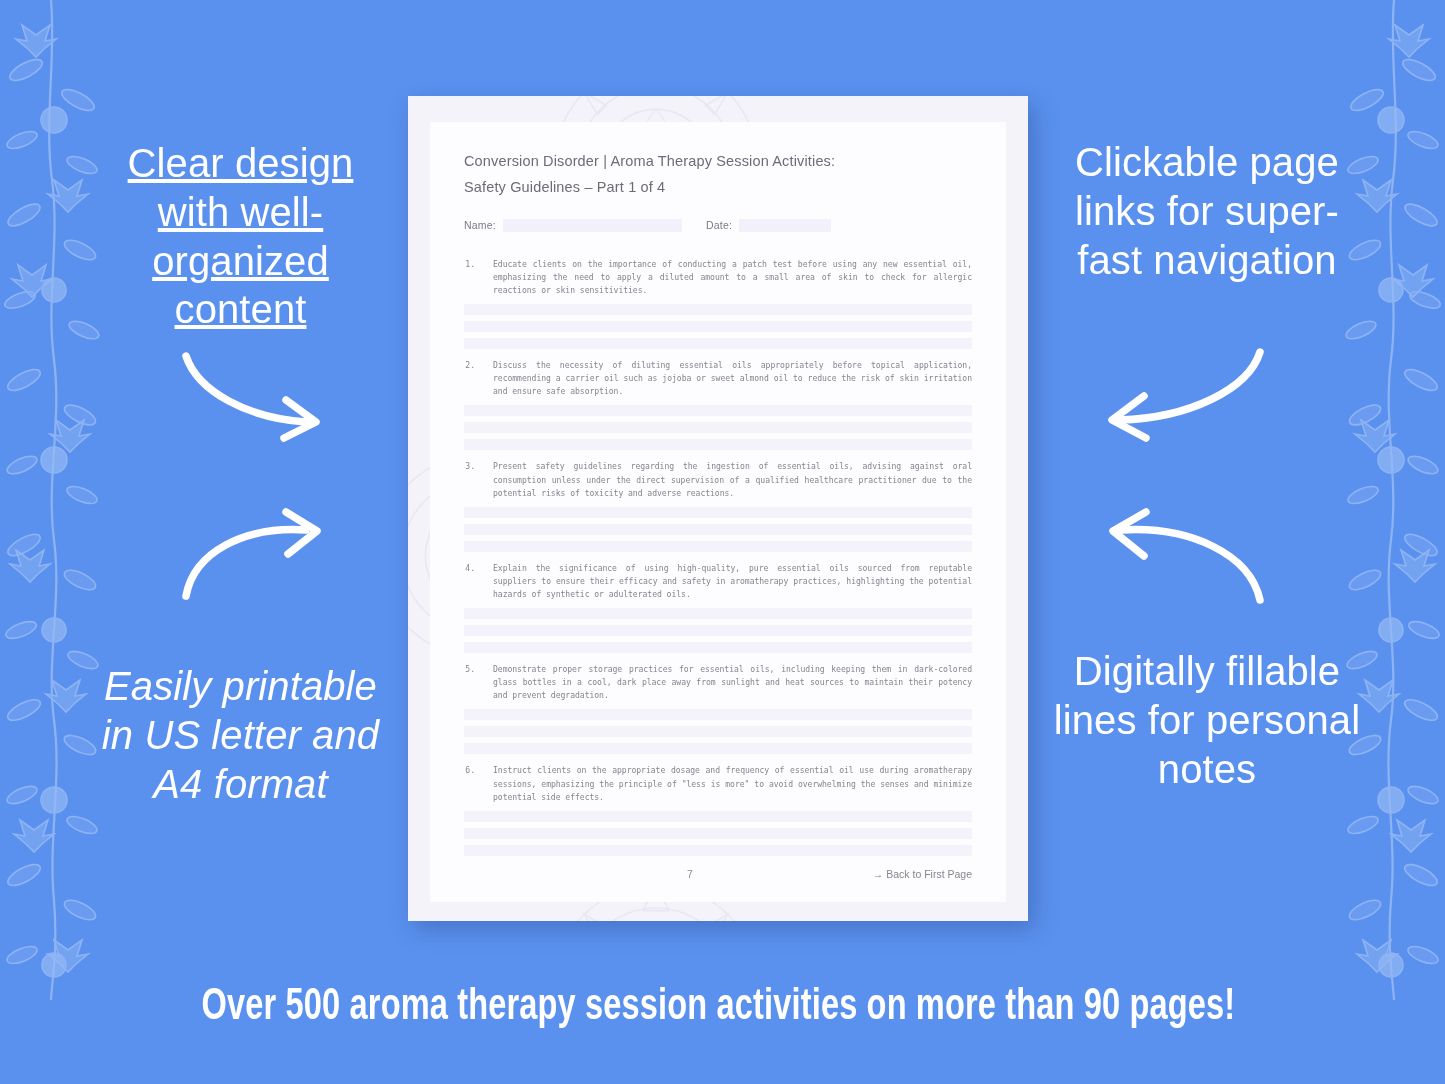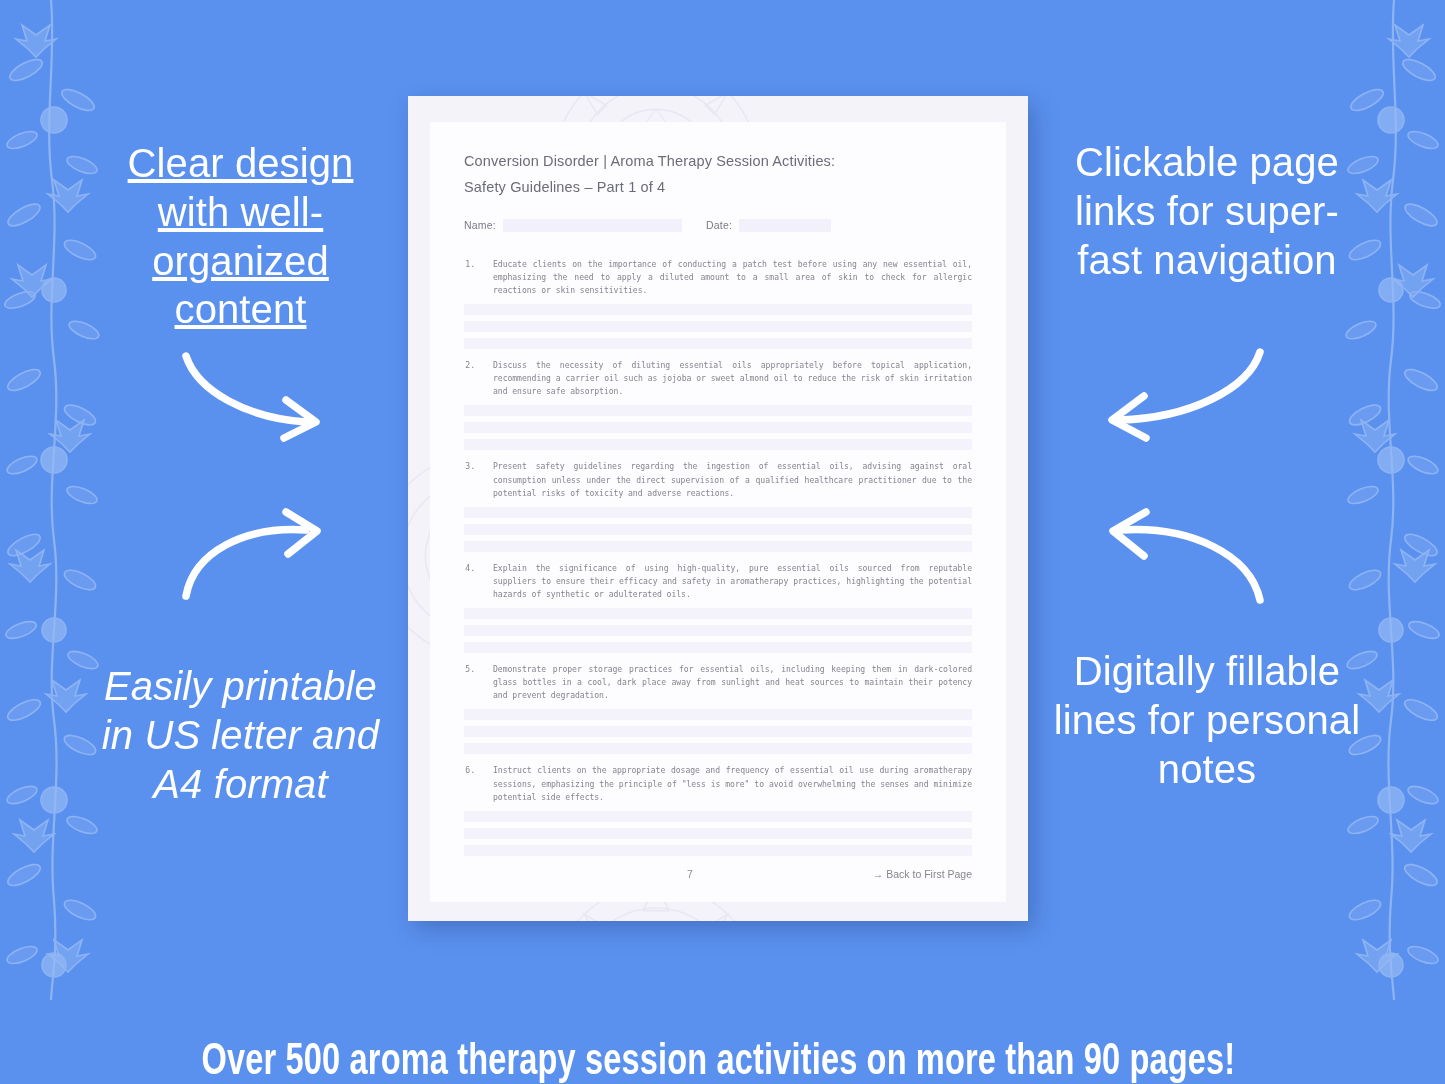--- a/index.html
+++ b/index.html
@@ -116,21 +116,21 @@
   .back-link {
     color:#86868f; font-size:10.5px;
     position:absolute; right:0; top:0;
     text-decoration:none;
     margin-left:14px;
   }
 
   
   .banner {
     position:absolute; left:0; right:8px; bottom:0; height:105px;
-    display:flex; align-items:flex-end; justify-content:center;
+    display:flex; align-items:flex-start; justify-content:center;
   }
   .banner-text {
     color:#ffffff;
     font-size:44px;
     font-weight:700;
     letter-spacing:.2px;
     transform:scaleX(.74);
     white-space:nowrap;
     font-family:"Liberation Sans Narrow","Liberation Sans", sans-serif;
   }

